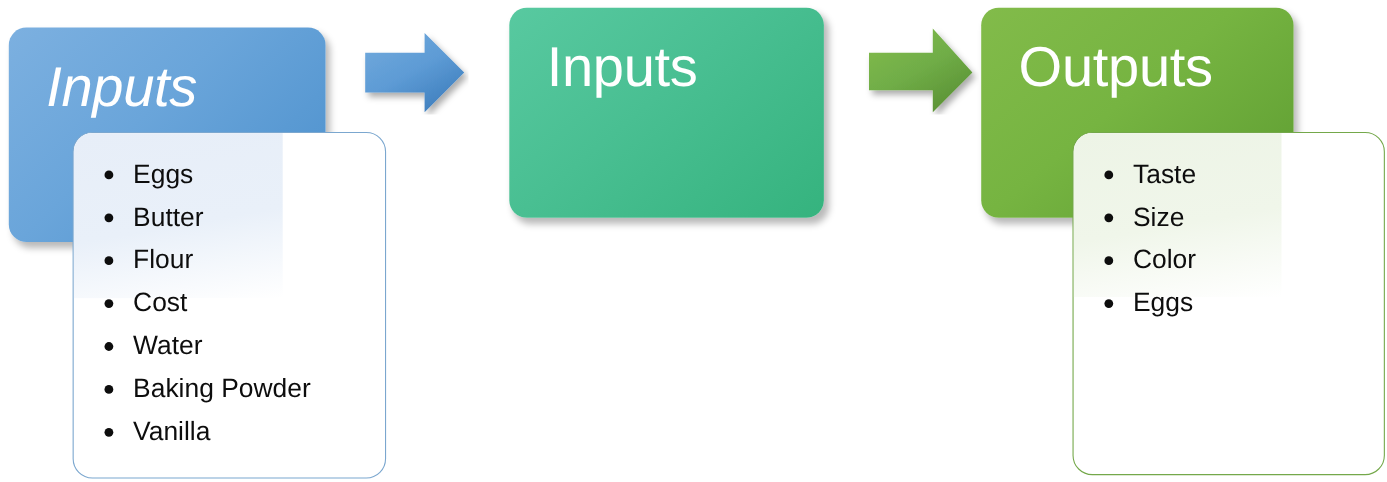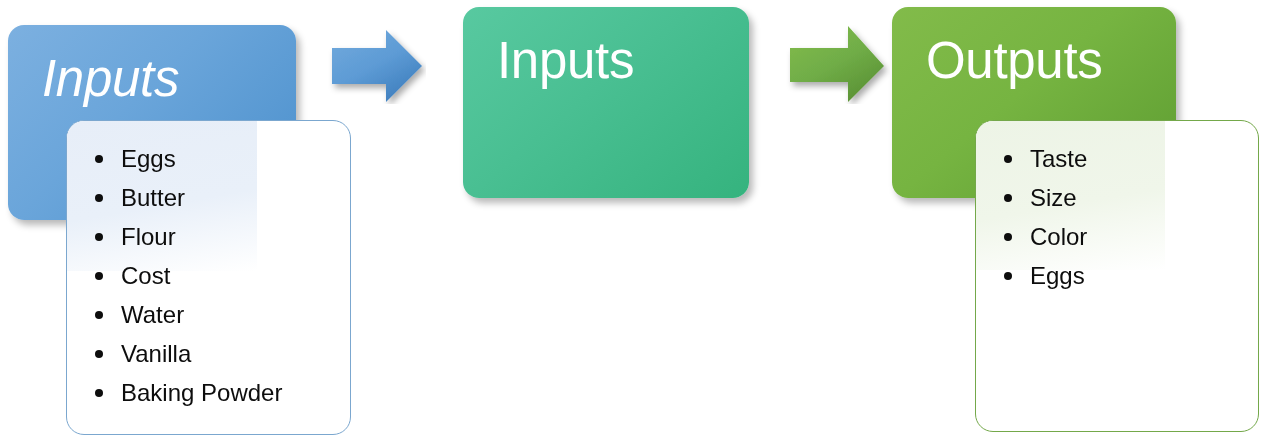--- a/index.html
+++ b/index.html
@@ -155,22 +155,22 @@
   </div>
 
   <div id="list-inputs" class="list-panel">
     <div class="tint"></div>
     <ul class="bullet-list">
       <li>Eggs</li>
       <li>Butter</li>
       <li>Flour</li>
       <li>Cost</li>
       <li>Water</li>
+      <li>Baking Powder</li>
       <li>Vanilla</li>
-      <li>Baking Powder</li>
     </ul>
   </div>
 
   <div id="arrow-1" class="arrow">
     <svg width="100" height="76" viewBox="0 0 100 76">
       <defs>
         <linearGradient id="grad-arrow-blue" x1="0" y1="0" x2="0.7" y2="1">
           <stop offset="0%" stop-color="#74abdd"></stop>
           <stop offset="55%" stop-color="#5d9bd5"></stop>
           <stop offset="100%" stop-color="#3f7fbe"></stop>

